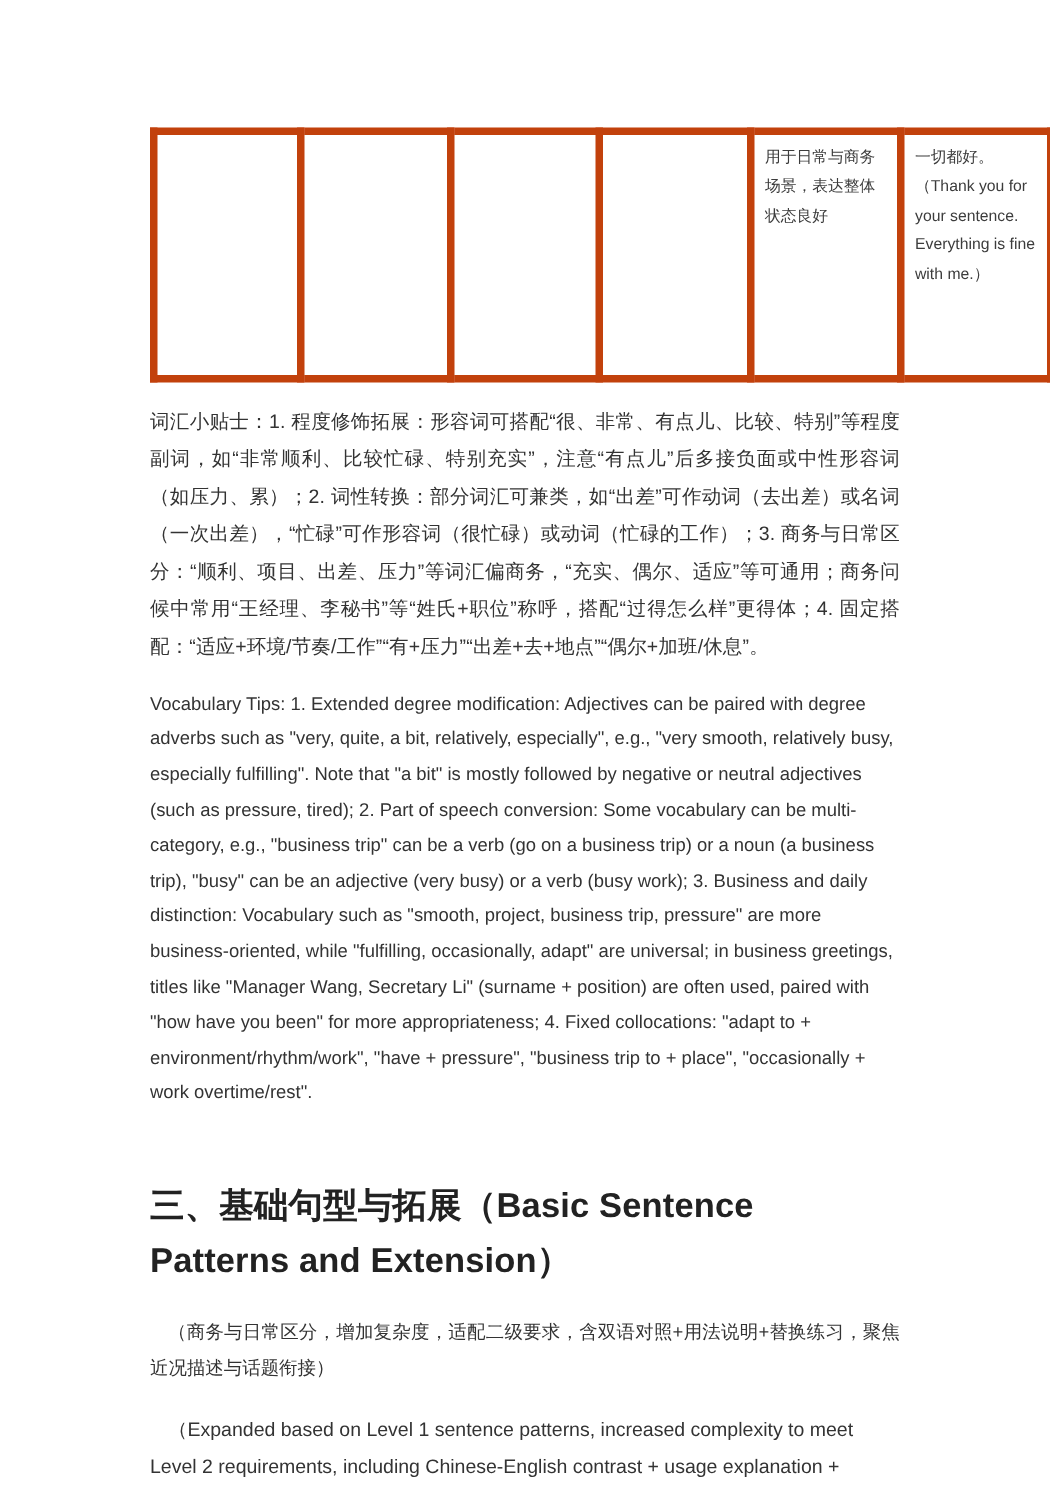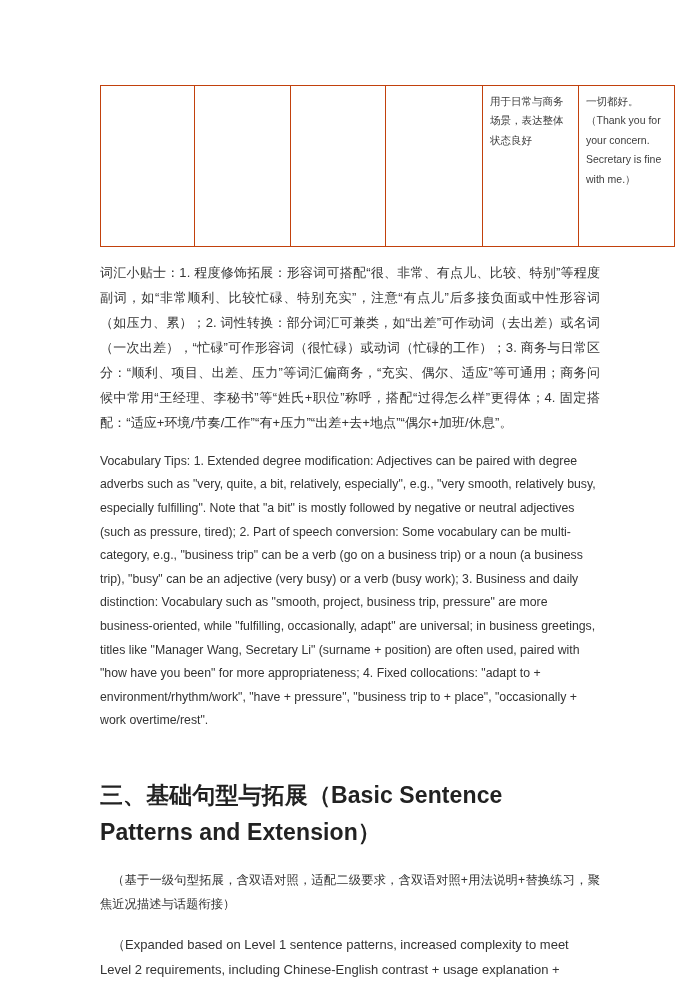--- a/index.html
+++ b/index.html
@@ -24,21 +24,21 @@
   }
 
   
   .vocab-table {
     width: 485px;
     border-collapse: collapse;
     table-layout: fixed;
     margin-top: 85px;
   }
   .vocab-table td {
-    border: 1px solid #c2410c;
+    border: 5px solid #c2410c;
     vertical-align: top;
     padding: 6px 7px 6px 7px;
     font-size: 10.5px;
     line-height: 1.85;
     color: #3c3c3c;
     word-wrap: break-word;
     overflow-wrap: break-word;
     height: 148px;
   }
   .c1 { width: 79px; }
@@ -98,28 +98,28 @@
 <div class="page">
 
   <table class="vocab-table">
     <tbody>
       <tr>
         <td class="c1"></td>
         <td class="c2"></td>
         <td class="c3"></td>
         <td class="c4"></td>
         <td class="c5">用于日常与商务场景，表达整体状态良好</td>
-        <td class="c6">一切都好。（Thank you for your concern. Secretary is fine with me.）</td>
+        <td class="c6">一切都好。（Thank you for your sentence. Everything is fine with me.）</td>
       </tr>
     </tbody>
   </table>
 
   <p class="para-cn">词汇小贴士：1. 程度修饰拓展：形容词可搭配“很、非常、有点儿、比较、特别”等程度副词，如“非常顺利、比较忙碌、特别充实”，注意“有点儿”后多接负面或中性形容词（如压力、累）；2. 词性转换：部分词汇可兼类，如“出差”可作动词（去出差）或名词（一次出差），“忙碌”可作形容词（很忙碌）或动词（忙碌的工作）；3. 商务与日常区分：“顺利、项目、出差、压力”等词汇偏商务，“充实、偶尔、适应”等可通用；商务问候中常用“王经理、李秘书”等“姓氏+职位”称呼，搭配“过得怎么样”更得体；4. 固定搭配：“适应+环境/节奏/工作”“有+压力”“出差+去+地点”“偶尔+加班/休息”。</p>
 
   <p class="para-en">Vocabulary Tips: 1. Extended degree modification: Adjectives can be paired with degree adverbs such as "very, quite, a bit, relatively, especially", e.g., "very smooth, relatively busy, especially fulfilling". Note that "a bit" is mostly followed by negative or neutral adjectives (such as pressure, tired); 2. Part of speech conversion: Some vocabulary can be multi-category, e.g., "business trip" can be a verb (go on a business trip) or a noun (a business trip), "busy" can be an adjective (very busy) or a verb (busy work); 3. Business and daily distinction: Vocabulary such as "smooth, project, business trip, pressure" are more business-oriented, while "fulfilling, occasionally, adapt" are universal; in business greetings, titles like "Manager Wang, Secretary Li" (surname + position) are often used, paired with "how have you been" for more appropriateness; 4. Fixed collocations: "adapt to + environment/rhythm/work", "have + pressure", "business trip to + place", "occasionally + work overtime/rest".</p>
 
   <h2 class="section-heading">三、基础句型与拓展（Basic Sentence Patterns and Extension）</h2>
 
-  <p class="para-note">（基于一级句型拓展，含双语对照，适配二级要求，含双语对照+用法说明+替换练习，聚焦近况描述与话题衔接）</p>
+  <p class="para-note">（商务与日常区分，增加复杂度，适配二级要求，含双语对照+用法说明+替换练习，聚焦近况描述与话题衔接）</p>
 
   <p class="para-note-en">（Expanded based on Level 1 sentence patterns, increased complexity to meet Level 2 requirements, including Chinese-English contrast + usage explanation + substitution exercises, focusing on recent situation description and topic connection）</p>
 
 </div>
 
 </body></html>

